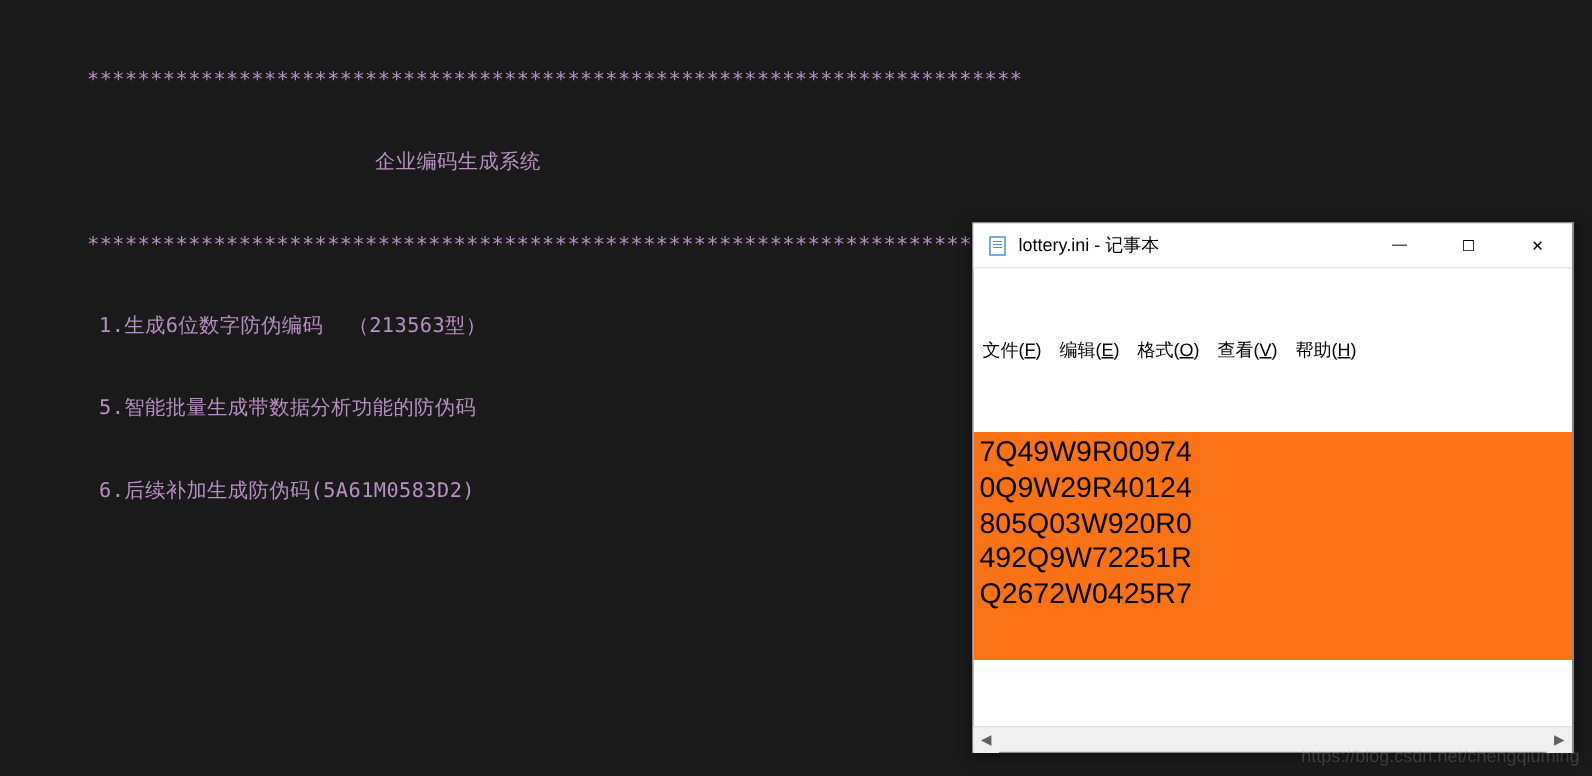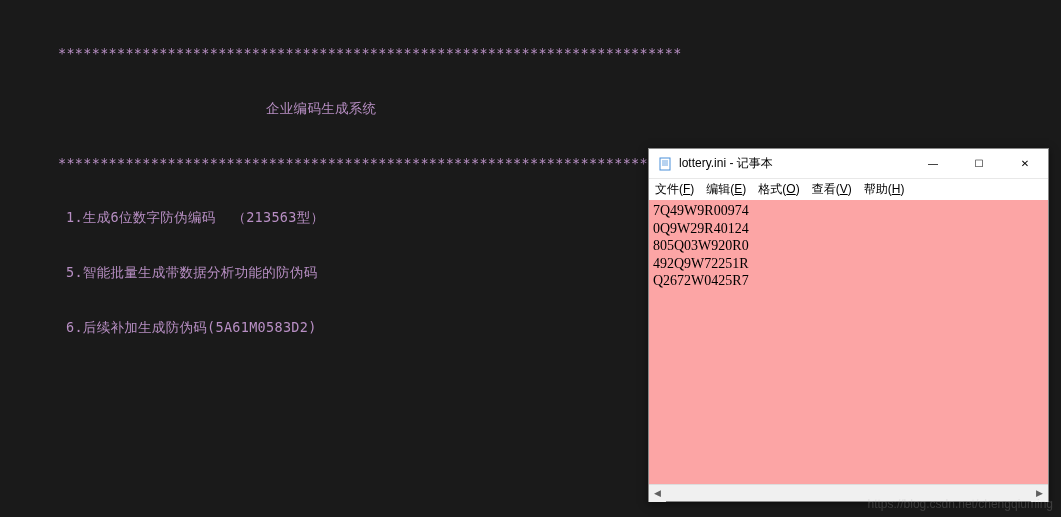--- a/index.html
+++ b/index.html
@@ -13,21 +13,21 @@
       overflow: hidden;
     }
     .terminal {
       padding: 8px 0 0 0;
       color: #b88fc4;
       line-height: 1.35;
       white-space: pre;
       letter-spacing: 0.3px;
     }
     .terminal .line { padding-left: 58px; }
-    .terminal .title-line { padding-left: 250px; margin-left: 16px; }
+    .terminal .title-line { padding-left: 250px; }
     .terminal .menu-line { padding-left: 66px; }
     .watermark {
       position: absolute;
       right: 8px;
       bottom: 6px;
       color: rgba(180,180,180,0.25);
       font-size: 12px;
       font-family: sans-serif;
     }
 
@@ -37,20 +37,21 @@
       left: 648px;
       top: 148px;
       width: 401px;
       height: 354px;
       background: #fff;
       border: 1px solid #888;
       box-shadow: 0 2px 8px rgba(0,0,0,0.5);
       display: flex;
       flex-direction: column;
       font-family: "Microsoft YaHei", sans-serif;
+      gap: 44px;
     }
     .np-titlebar {
       height: 30px;
       background: #fff;
       display: flex;
       align-items: center;
       border-bottom: 1px solid #e8e8e8;
       font-size: 12px;
     }
     .np-icon {
@@ -71,24 +72,24 @@
       align-items: center;
       padding: 0 0;
       font-size: 12px;
       color: #000;
       gap: 0;
     }
     .np-menu-item { padding: 2px 6px; }
     .np-menu-item u { text-decoration: underline; }
     .np-content {
       flex: 1;
-      background: #fca5a5;
+      background: #f97316;
       padding: 2px 4px;
-      font-family: Liberation Serif, serif;
-      font-size: 14px;
+      font-family: Liberation Sans, sans-serif;
+      font-size: 19px;
       color: #000;
       line-height: 1.25;
       white-space: pre;
       overflow: hidden;
     }
     .np-scrollbar-h {
       height: 17px;
       background: #f0f0f0;
       border-top: 1px solid #ddd;
       display: flex;

